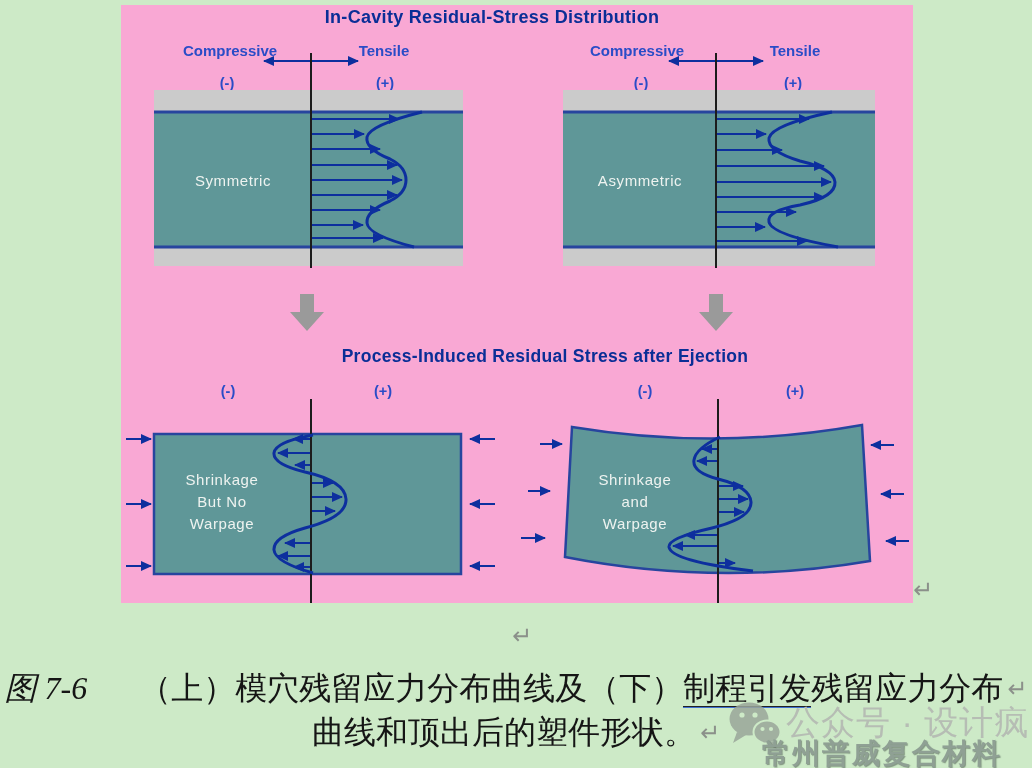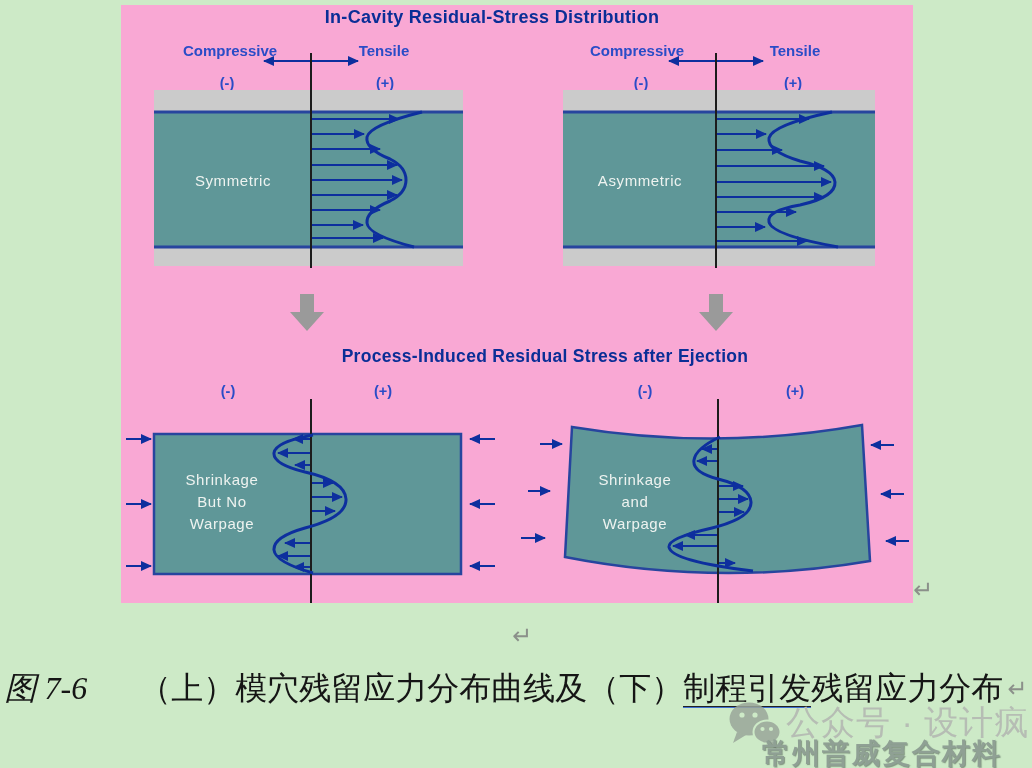--- a/index.html
+++ b/index.html
@@ -205,20 +205,23 @@
     </g>
   </svg>
 </div>
 
 <span class="retmark abs rm1">↵</span>
 <span class="retmark abs rm2">↵</span>
 
 <div class="caption">
   <div>
     <span class="fignum">图 7-6</span><span>（上）模穴残留应力分布曲线及（下）</span><span class="ul-outer"><span class="ul-inner">制程引发</span></span><span>残留应力分布</span><span class="retmark rm-inline">↵</span>
+  </div>
+  <div>
+    <span>曲线和顶出后的塑件形状。</span><span class="retmark rm-inline">↵</span>
   </div>
 </div>
 
 <svg class="wm-icon" viewBox="0 0 54 49">
   <ellipse cx="21" cy="18" rx="19.5" ry="16.5" fill="#9aa69a"></ellipse>
   <polygon points="9,31 5,42 18,34" fill="#9aa69a"></polygon>
   <circle cx="14" cy="14" r="2.6" fill="#cdeac7"></circle>
   <circle cx="27" cy="14" r="2.6" fill="#cdeac7"></circle>
   <ellipse cx="39" cy="31" rx="13.5" ry="11.5" fill="#9aa69a" stroke="#cdeac7" stroke-width="2"></ellipse>
   <polygon points="45,40 49,48 38,43" fill="#9aa69a"></polygon>

